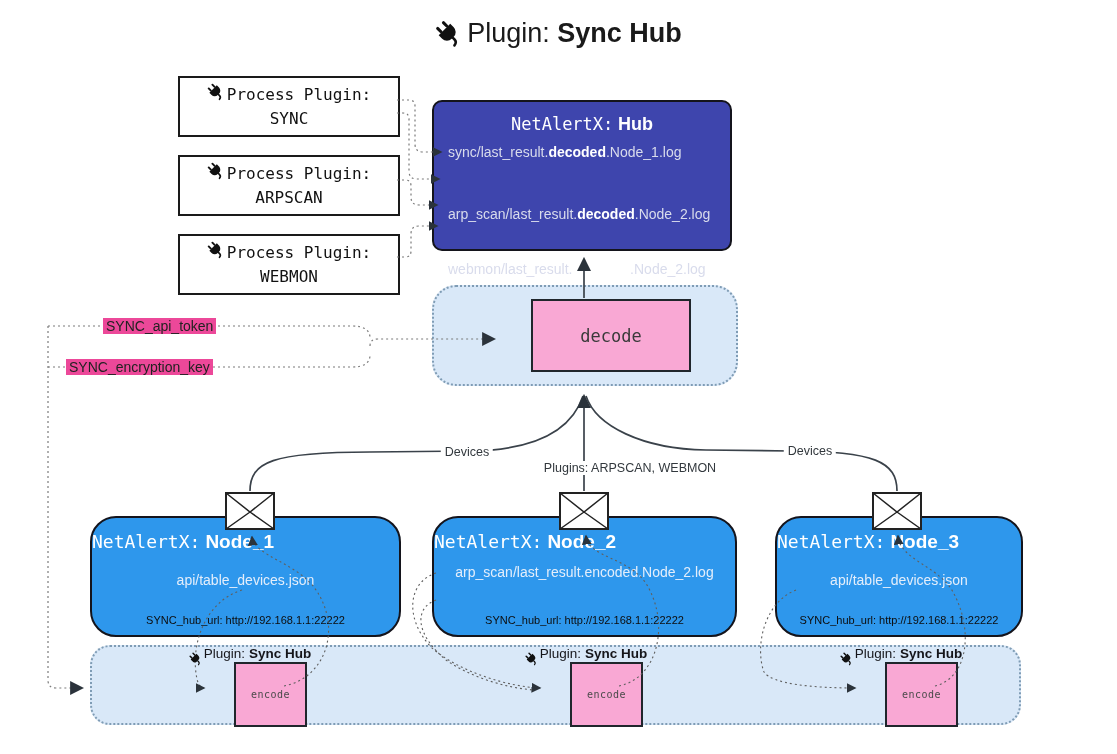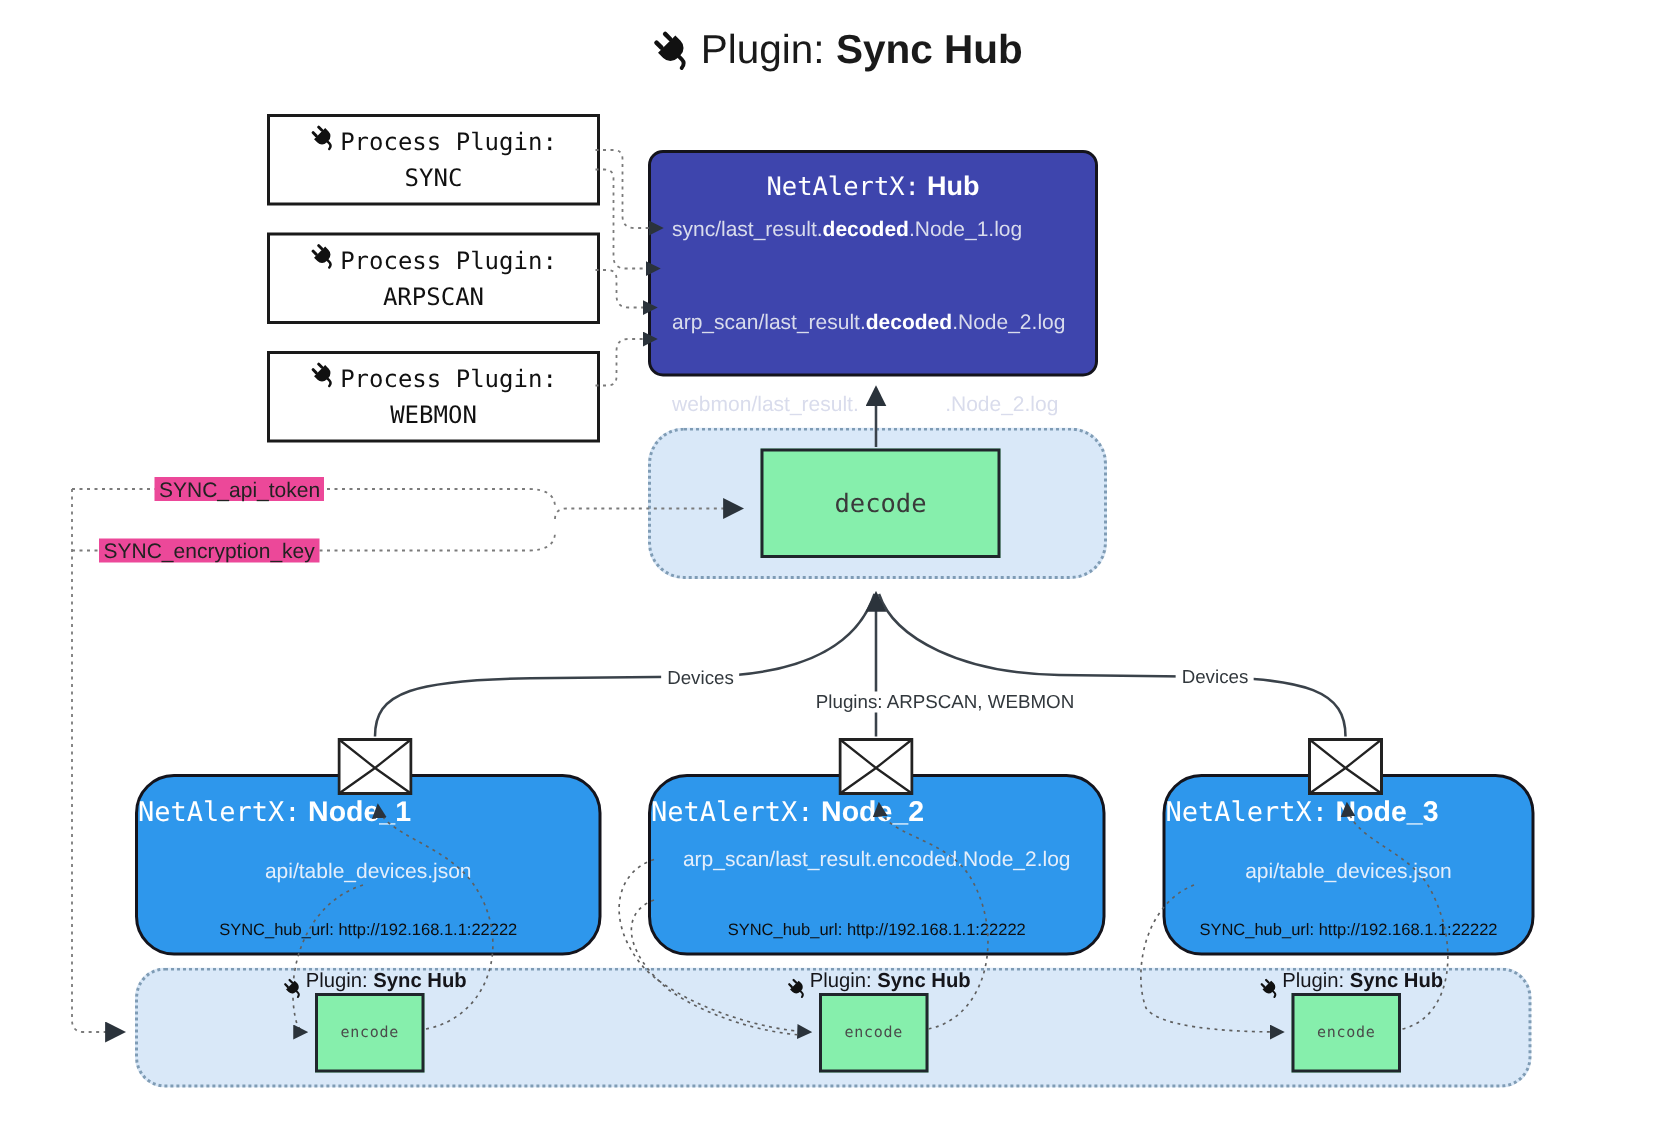--- a/index.html
+++ b/index.html
@@ -27,24 +27,24 @@
   .hub-title{position:absolute;left:0;top:12px;width:100%;text-align:center;color:#fff;font-size:17px;}
   .hub-title .hname{font-weight:700;font-size:18px;}
   .hub-log{position:absolute;left:14px;height:20px;font-size:14px;color:#d9dcEC;white-space:nowrap;}
   .hub-log b{color:#fff;font-weight:700;}
 
   
   .panel{background:#D9E8F8;border:2px dotted #7F9CB5;box-sizing:border-box;z-index:1;}
   .decode-wrap{left:432px;top:285px;width:306px;height:101px;border-radius:24px;}
   .bottom-wrap{left:90px;top:645px;width:931px;height:80px;border-radius:20px;}
 
-  .iobox{background:#86efac;border:2px solid #20262c;box-sizing:border-box;z-index:2;
-         display:flex;align-items:center;justify-content:center;color:#3a3a3a;}
+  .iobox{background:#f9a8d4;border:2px solid #20262c;box-sizing:border-box;z-index:2;
+         display:flex;align-items:center;justify-content:center;color:#3a3a3a;margin-left:24px;}
   .decode-box{left:507px;top:299px;width:160px;height:73px;font-size:17px;}
-  .encode-box{top:662px;width:73px;height:53px;font-size:10px;letter-spacing:.5px;color:#4a4a4a;}
+  .encode-box{top:662px;width:73px;height:65px;font-size:10px;letter-spacing:.5px;color:#4a4a4a;}
 
   
   .token{z-index:6;background:#ec4899;padding:0 3px;font-size:14px;color:#222;white-space:nowrap;}
 
   
   .edge-lbl{z-index:6;background:#fff;padding:0 4px;font-size:12.5px;color:#32383d;
             transform:translateX(-50%);white-space:nowrap;margin-left:44px;}
 
   
   .node{top:516px;height:121px;background:#2E97EC;border:2px solid #14141c;border-radius:26px;

